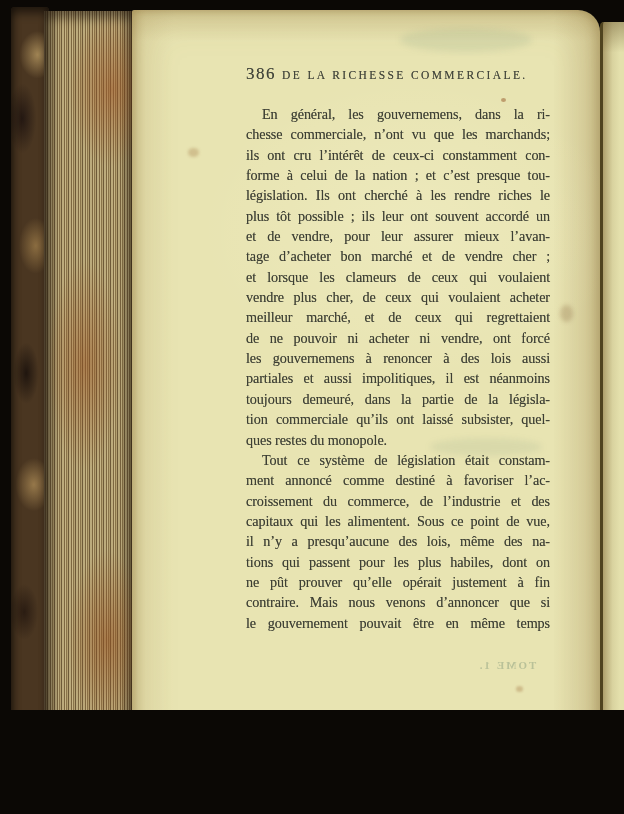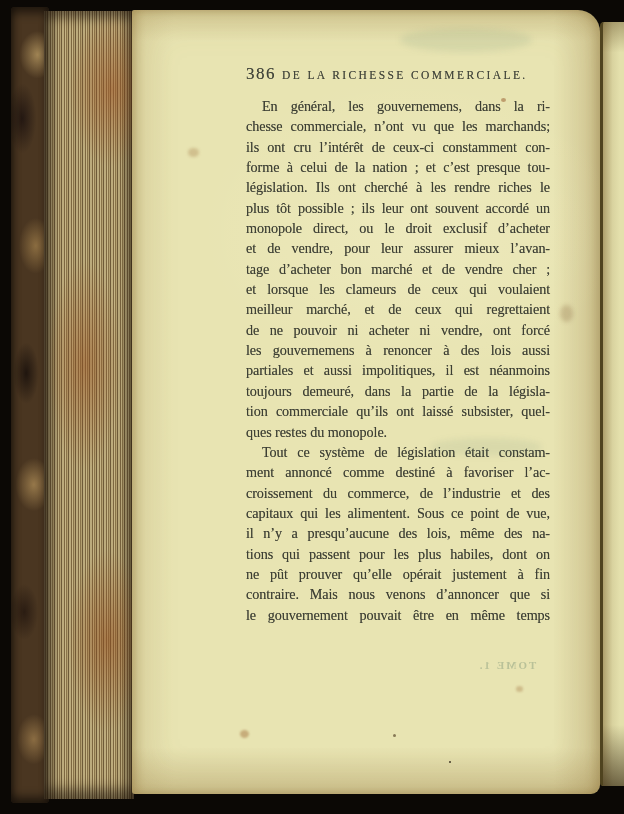--- a/index.html
+++ b/index.html
@@ -1,18 +1,18 @@
 <!DOCTYPE html>
 <html><head>
 <meta charset="utf-8">
 <style>
   html,body{margin:0;padding:0;}
   body{background:#0b0805;}
   .stage{
-    position:relative;width:624px;height:814px;overflow:hidden;
+    position:relative;width:624px;height:710px;overflow:hidden;
     background:#0b0805;
     font-family:"Liberation Serif","DejaVu Serif",serif;
   }
   
   .leather{
     position:absolute;left:11px;top:7px;width:38px;height:796px;border-radius:4px;
     background:
       radial-gradient(ellipse 26px 34px at 70% 6%, #a08454, rgba(160,132,84,0) 70%),
       radial-gradient(ellipse 20px 50px at 30% 14%, #241812, rgba(36,24,18,0) 70%),
       radial-gradient(ellipse 24px 40px at 65% 30%, #8a6c40, rgba(138,108,64,0) 70%),
@@ -58,21 +58,21 @@
   .header{
     position:absolute;left:114px;top:54px;width:304px;
     display:flex;align-items:baseline;color:#41443a;
   }
   .pagenum{font-size:17px;letter-spacing:1.5px;text-shadow:0 0 .5px rgba(65,68,58,.6);}
   .runtitle{
     flex:1;text-align:left;font-size:11.5px;letter-spacing:2.4px;
     padding-left:6px;white-space:nowrap;text-shadow:0 0 .4px rgba(65,68,58,.55);
   }
   
-  .textblock{position:absolute;left:114px;top:86px;width:304px;color:#3d3f34;}
+  .textblock{position:absolute;left:114px;top:94px;width:304px;color:#3d3f34;}
   .line{
     height:20.35px;line-height:20.35px;font-size:14.2px;letter-spacing:-0.1px;
     text-align:justify;text-align-last:justify;overflow:visible;
     text-shadow:0 0 .5px rgba(61,63,52,.55);
   }
   .para .line:first-child{text-indent:16px;}
   .para1 .line:last-child{text-align-last:left;}
   
   .ghost-tome{
     position:absolute;left:338px;top:649px;width:74px;text-align:center;
@@ -109,24 +109,24 @@
     </div>
 
     <div class="textblock">
       <div class="para para1">
           <div class="line">En général, les gouvernemens, dans la ri-</div>
           <div class="line">chesse commerciale, n’ont vu que les marchands;</div>
           <div class="line">ils ont cru l’intérêt de ceux-ci constamment con-</div>
           <div class="line">forme à celui de la nation ; et c’est presque tou-</div>
           <div class="line">législation. Ils ont cherché à les rendre riches le</div>
           <div class="line">plus tôt possible ; ils leur ont souvent accordé un</div>
-          <div class="line">monopole direct, ou le droit exclusif d’acheter</div>
           <div class="line">et de vendre, pour leur assurer mieux l’avan-</div>
           <div class="line">tage d’acheter bon marché et de vendre cher ;</div>
           <div class="line">et lorsque les clameurs de ceux qui voulaient</div>
+          <div class="line">vendre plus cher, de ceux qui voulaient acheter</div>
           <div class="line">meilleur marché, et de ceux qui regrettaient</div>
           <div class="line">de ne pouvoir ni acheter ni vendre, ont forcé</div>
           <div class="line">les gouvernemens à renoncer à des lois aussi</div>
           <div class="line">partiales et aussi impolitiques, il est néanmoins</div>
           <div class="line">toujours demeuré, dans la partie de la législa-</div>
           <div class="line">tion commerciale qu’ils ont laissé subsister, quel-</div>
           <div class="line">ques restes du monopole.</div>
         </div>
       <div class="para para2">
           <div class="line">Tout ce système de législation était constam-</div>

